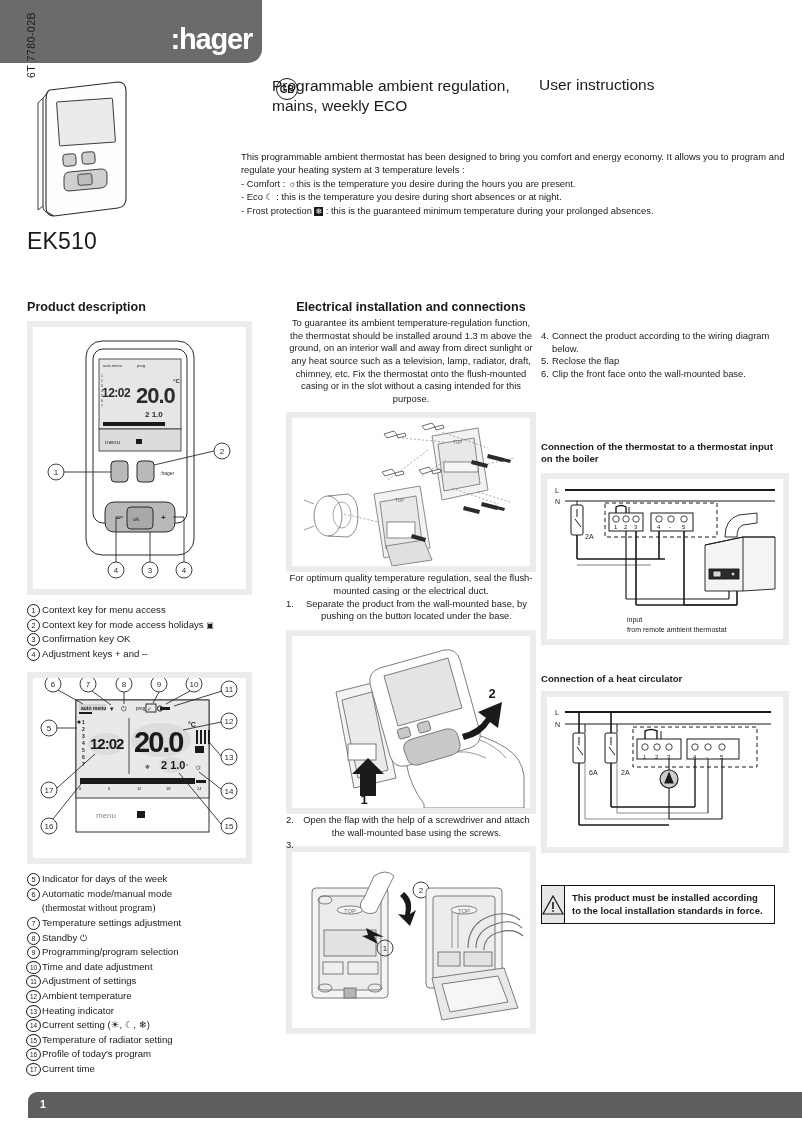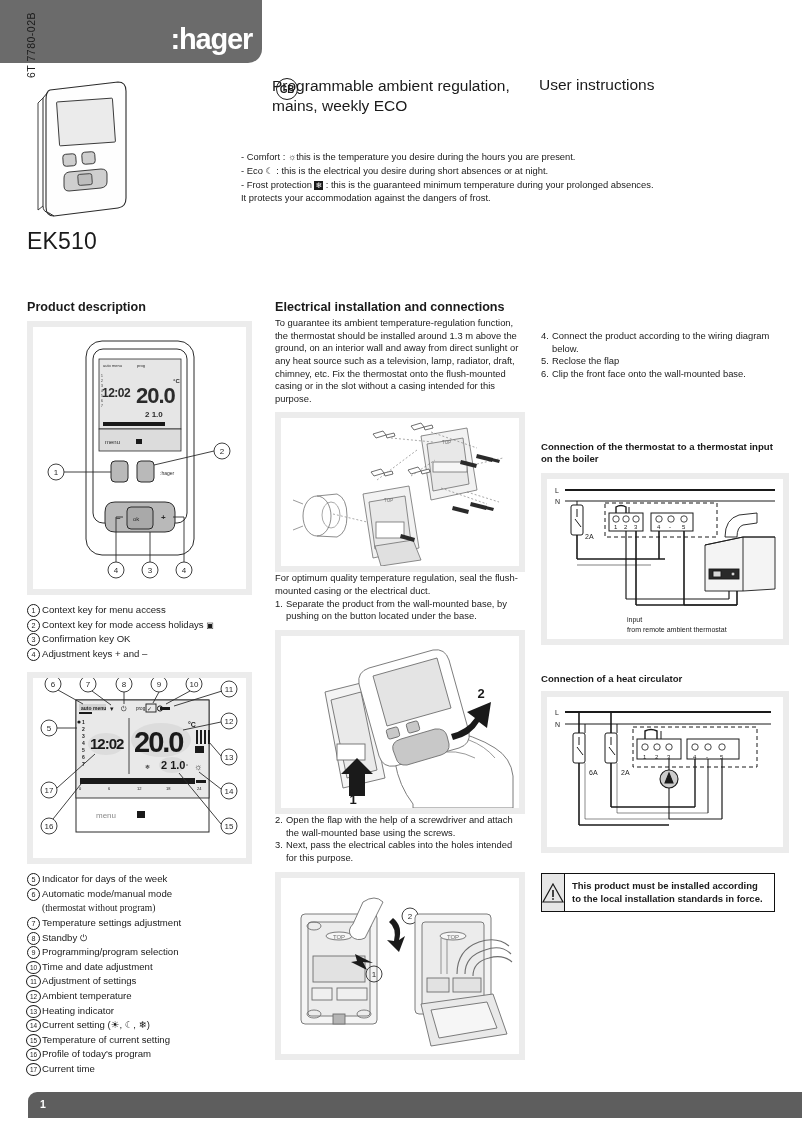--- a/index.html
+++ b/index.html
@@ -23,21 +23,21 @@
      font-size:10px;display:flex;align-items:center;justify-content:center;font-weight:bold;letter-spacing:-.3px;margin-left:44px;}
   .doc-title{position:absolute;left:272px;top:76px;width:250px;font-size:15.5px;line-height:1.28;}
   .doc-kind{position:absolute;left:539px;top:76px;font-size:15.5px;}
 
   .intro{position:absolute;left:241px;top:150px;width:548px;font-size:9.4px;line-height:1.42;}
   .intro p{margin:0;}
 
   
   .col{position:absolute;top:300px;}
   .col1{left:27px;width:225px;}
-  .col2{left:275px;width:250px;}
+  .col2{left:286px;width:250px;text-align:center;}
   .col3{left:541px;width:248px;}
 
   h2.sec{font-size:12.6px;margin:0 0 3px 0;font-weight:bold;}
   .body-txt{font-size:9.4px;line-height:1.345;margin:0;}
 
   .panel{background:#ececec;padding:6px;margin-top:7px;}
   .panel-in{background:#fff;position:relative;}
 
   
   ul.legend{list-style:none;margin:8px 0 0 0;padding:0;font-size:9.6px;line-height:1.52;}
@@ -45,21 +45,21 @@
   ul.legend li .num{position:absolute;left:0;top:1px;width:11px;height:11px;border:1px solid #1a1a1a;border-radius:50%;
      font-size:7.2px;line-height:11px;text-align:center;}
   ul.legend li .num.wide{width:13px;left:-1px;font-size:6.4px;}
   ul.legend li.cont{padding-left:15px;font-family:Liberation Serif, serif;}
 
   ol.steps{margin:0;padding:0;list-style:none;font-size:9.4px;line-height:1.345;}
   ol.steps li{position:relative;padding-left:11px;}
   ol.steps li .sn{position:absolute;left:0;top:0;}
 
   
-  .warn{margin-top:20px;border:1px solid #111;display:flex;align-items:stretch;width:232px;}
+  .warn{margin-top:32px;border:1px solid #111;display:flex;align-items:stretch;width:232px;}
   .warn .tri-cell{background:#e6e6e6;width:38px;display:flex;align-items:center;justify-content:center;border-right:1px solid #111;}
   .warn .wtext{padding:6px 7px;font-size:9.5px;line-height:1.34;font-weight:bold;}
 
   
   .footer{position:absolute;left:28px;bottom:16px;width:774px;height:26px;background:#5e5e5e;border-top-left-radius:9px;}
   .footer .pg{position:absolute;left:12px;top:6px;color:#fff;font-size:10.5px;font-weight:bold;}
 
   svg{display:block;}
   .lbl{font-family:"Liberation Sans",sans-serif;}
 </style>
@@ -89,35 +89,35 @@
   </svg>
 </div>
 
 <div class="model">EK510</div>
 
 <div class="gb-badge">GB</div>
 <div class="doc-title">Programmable ambient regulation, mains, weekly ECO</div>
 <div class="doc-kind">User instructions</div>
 
 <div class="intro">
+  <p>This programmable ambient thermostat has been designed to bring you comfort and energy economy. It allows you to program and regulate your heating system at 3 temperature levels :</p>
   <p>
     <span>- Comfort :</span>
     <span style="font-size:9px;">☼</span><span>this is the temperature you desire during the hours you are present.</span>
   </p>
   <p>
     <span>- Eco</span>
     <span style="font-size:9px;">☾</span>
-    <span>: this is the electrical you desire during short absences or at night.</span>
+    <span>: this is the temperature you desire during short absences or at night.</span>
   </p>
   <p>
     <span>- Frost protection</span>
     <span style="font-size:8px;background:#1a1a1a;color:#fff;padding:0 1px;">❄</span>
     <span>: this is the guaranteed minimum temperature during your prolonged absences.</span>
   </p>
-  <p>It protects your accommodation against the dangers of frost.</p>
 </div>
 
 <div class="col col1">
   <h2 class="sec">Product description</h2>
 
   <div class="panel">
    <div class="panel-in">
     <svg width="213" height="262" viewBox="0 0 213 262">
       <g fill="none" stroke="#2b2b2b" stroke-width="1">
         <rect x="53" y="14" width="108" height="214" rx="16" fill="#fff"></rect>
@@ -306,21 +306,21 @@
     <li><span class="num">6</span><span>Automatic mode/manual mode</span></li>
     <li class="cont"><span>(thermostat without program)</span></li>
     <li><span class="num">7</span><span>Temperature settings adjustment</span></li>
     <li><span class="num">8</span><span>Standby</span> <span style="font-size:9px;">⏻</span></li>
     <li><span class="num">9</span><span>Programming/program selection</span></li>
     <li><span class="num wide">10</span><span>Time and date adjustment</span></li>
     <li><span class="num wide">11</span><span>Adjustment of settings</span></li>
     <li><span class="num wide">12</span><span>Ambient temperature</span></li>
     <li><span class="num wide">13</span><span>Heating indicator</span></li>
     <li><span class="num wide">14</span><span>Current setting (☀, ☾, ❄)</span></li>
-    <li><span class="num wide">15</span><span>Temperature of current setting</span></li>
+    <li><span class="num wide">15</span><span>Temperature of radiator setting</span></li>
     <li><span class="num wide">16</span><span>Profile of today's program</span></li>
     <li><span class="num wide">17</span><span>Current time</span></li>
   </ul>
 </div>
 
 <div class="col col2">
   <h2 class="sec">Electrical installation and connections</h2>
   <p class="body-txt">To guarantee its ambient temperature-regulation function, the thermostat should be installed around 1.3 m above the ground, on an interior wall and away from direct sunlight or any heat source such as a television, lamp, radiator, draft, chimney, etc. Fix the thermostat onto the flush-mounted casing or in the slot without a casing intended for this purpose.</p>
 
   <div class="panel">
@@ -414,21 +414,21 @@
       <g class="lbl" fill="#1a1a1a" font-weight="bold" font-size="13">
         <text x="72" y="168" text-anchor="middle">1</text>
         <text x="200" y="62" text-anchor="middle">2</text>
       </g>
     </svg>
    </div>
   </div>
 
   <ol class="steps">
     <li><span class="sn">2.</span><span>Open the flap with the help of a screwdriver and attach the wall-mounted base using the screws.</span></li>
-    <li><span class="sn">3.</span><span>Next, pass the electrical cables into the holes intended for this purpose.</span></li>
+    <li><span class="sn">3.</span></li>
   </ol>
 
   <div class="panel">
    <div class="panel-in">
     <svg width="238" height="176" viewBox="0 0 238 176">
 
       <g fill="none" stroke="#6e6e6e" stroke-width="0.9">
         <rect x="20" y="36" width="76" height="110" rx="4" fill="#f4f4f4"></rect>
         <rect x="27" y="44" width="62" height="94" rx="3" fill="#ececec"></rect>
         <ellipse cx="58" cy="58" rx="13" ry="4" fill="#f6f6f6"></ellipse>

